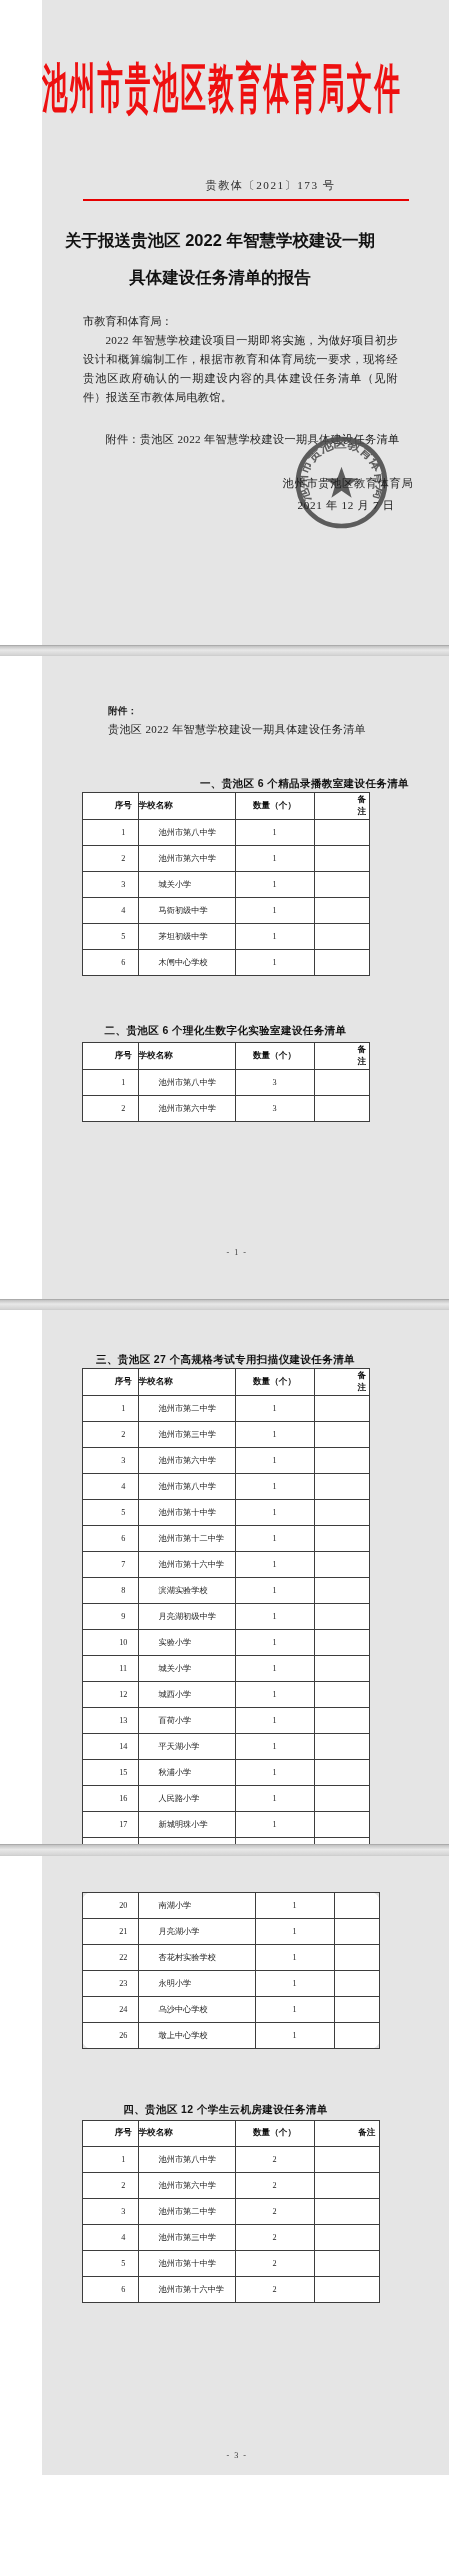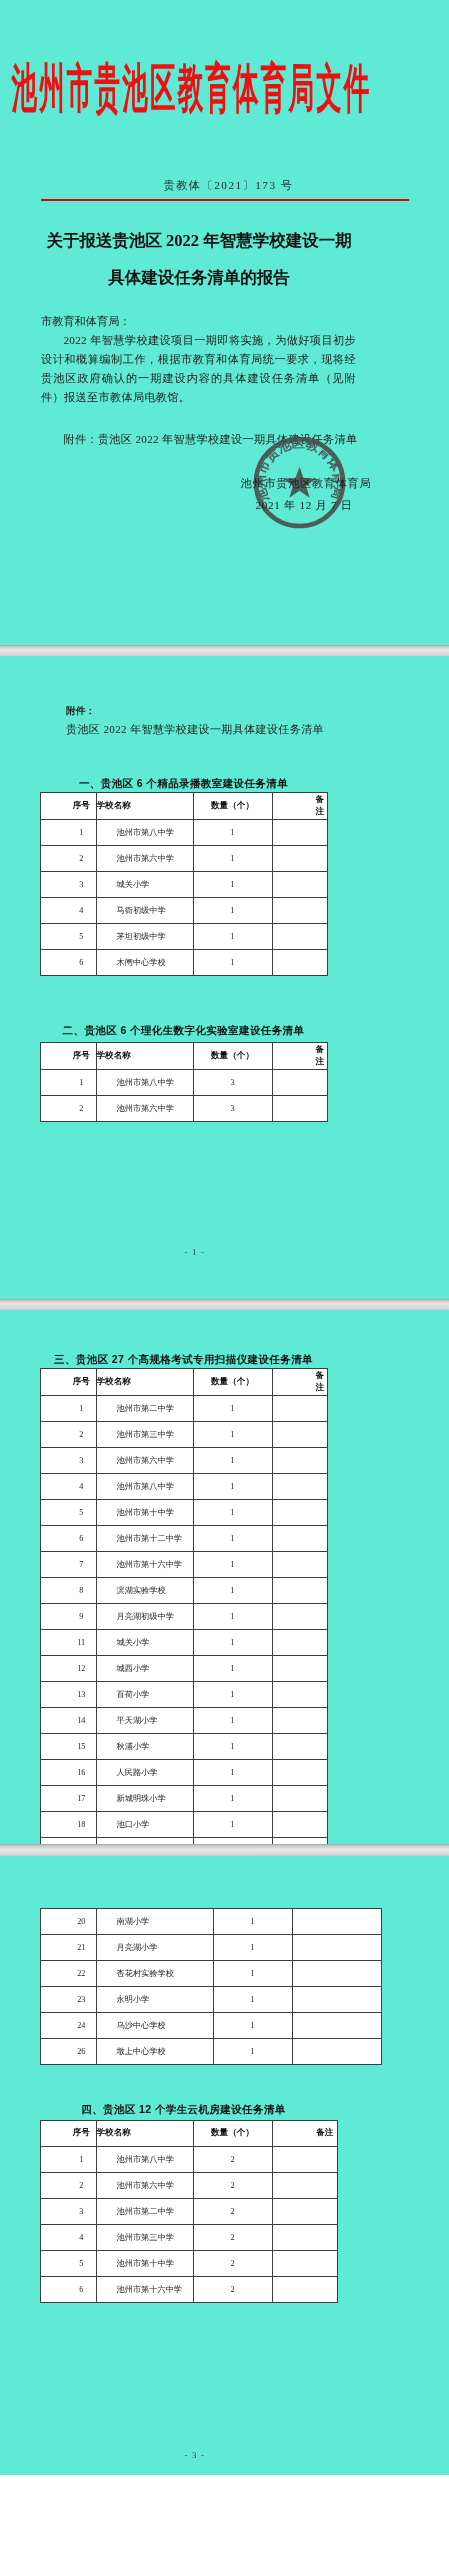--- a/index.html
+++ b/index.html
@@ -1,60 +1,60 @@
 <!DOCTYPE html>
 <html style="font-size:12px"><head>
 <meta charset="utf-8">
 <style>
   html,body{margin:0;padding:0;background:#ffffff;}
   .doc{position:relative;width:450px;background:#fff;color:#1c1c1c;
        font-family:"Liberation Serif","DejaVu Serif",serif;}
-  .page{position:relative;background:#5eead4;overflow:hidden;}
+  .page{position:relative;background:#e5e5e5;overflow:hidden;margin-left:42px;}
   .page-1{height:645px;}
   .page-2{height:643px;}
   .page-3{height:534px;}
   .page-4{height:619px;}
   .page-sep{height:11.2px;background:linear-gradient(#c2c2c2,#e8e8e8 45%,#d4d4d4);
             border-top:0.7px solid #ababab;border-bottom:0.7px solid #cfcfcf;box-sizing:border-box;}
 
   
   .org-header{position:absolute;top:63px;left:0;right:67px;text-align:center;
       color:#ee1010;font-weight:bold;font-size:25.5px;line-height:1;letter-spacing:2.2px;
       transform:scaleY(2.05);transform-origin:center top;white-space:nowrap;}
   .doc-number{position:absolute;top:178px;left:30px;width:397px;text-align:center;
       font-size:11.2px;letter-spacing:1.5px;color:#2a2a2a;}
   .red-rule{position:absolute;top:199px;left:41px;right:41px;height:2.2px;background:#e60000;}
   .letter-title{position:absolute;top:222px;left:0;right:52px;text-align:center;
-      font-family:Liberation Serif, serif;
+      font-family:Liberation Sans, sans-serif;
       font-weight:bold;font-size:16.5px;line-height:37px;color:#111;}
   .addressee{position:absolute;top:314px;left:41px;font-size:11.2px;color:#222;}
   .body-par{position:absolute;top:331px;left:41px;width:315px;margin:0;
       font-size:11.2px;line-height:19px;letter-spacing:0.3px;text-align:justify;
       text-indent:2em;color:#222;}
   .attach-note{position:absolute;top:432px;left:41px;width:322px;font-size:11.2px;
       letter-spacing:0.3px;text-indent:2em;color:#222;}
   .seal{position:absolute;left:250px;top:433px;width:99px;height:99px;opacity:.88;z-index:1;}
   .signer{position:absolute;top:476px;left:229px;width:154px;text-align:center;
       font-size:11.2px;letter-spacing:0.7px;color:#1d1d1d;z-index:2;}
   .sign-date{position:absolute;top:498px;left:229px;width:150px;text-align:center;
       font-size:11.2px;letter-spacing:0.7px;color:#1d1d1d;z-index:2;}
 
   
   .attach-label{position:absolute;top:49px;left:66px;font-size:9.7px;font-weight:bold;color:#222;text-align:center;}
   .attach-title{position:absolute;top:66px;left:0;width:390px;text-align:center;
       font-size:11px;letter-spacing:0.4px;color:#222;}
   .section-heading{position:absolute;left:0;width:367px;margin:0;text-align:center;
       font-family:"Liberation Sans","DejaVu Sans",sans-serif;
       font-weight:bold;font-size:10.5px;letter-spacing:0.4px;color:#111;}
-  .h-t1{top:121px;} .h-t2{top:368px;} .h-t3{top:43px;} .h-t4{top:247px;}
+  .h-t1{top:121px;text-align:right;} .h-t2{top:368px;} .h-t3{top:43px;} .h-t4{top:247px;}
 
   table.task-table{position:absolute;left:40px;width:288px;border-collapse:collapse;
       table-layout:fixed;background:#fff;}
   table.tbl-1{top:136px;} table.tbl-2{top:386px;} table.tbl-3a{top:58px;}
-  table.tbl-3b{top:52px;width:342px;} table.tbl-4{top:264px;width:298px;}
+  table.tbl-3b{top:36px;width:298px;border-radius:10px;} table.tbl-4{top:264px;width:298px;}
   .task-table th{height:25.5px;border:0.7px solid #3d3d3d;
       font-family:"Liberation Sans","DejaVu Sans",sans-serif;
       font-weight:bold;font-size:8.6px;color:#111;padding:0;}
   .task-table td{height:25px;border:0.7px solid #3d3d3d;font-size:8.2px;color:#222;padding:0;}
   .task-table th:nth-child(1),.task-table td:nth-child(1){width:28.5px;text-align:center;padding-left:26px;}
   .task-table th:nth-child(2),.task-table td:nth-child(2){width:96px;}
   .task-table td:nth-child(2){text-align:left;padding-left:20px;}
   .task-table th:nth-child(2){text-align:left;}
   .task-table th:nth-child(3),.task-table td:nth-child(3){width:78px;text-align:center;}
   .task-table th:nth-child(4),.task-table td:nth-child(4){text-align:center;padding-left:40px;}
@@ -240,20 +240,26 @@
             <td>1</td>
             <td></td>
           </tr>
           <tr>
             <td>9</td>
             <td>月亮湖初级中学</td>
             <td>1</td>
             <td></td>
           </tr>
           <tr>
+            <td>10</td>
+            <td>实验小学</td>
+            <td>1</td>
+            <td></td>
+          </tr>
+          <tr>
             <td>11</td>
             <td>城关小学</td>
             <td>1</td>
             <td></td>
           </tr>
           <tr>
             <td>12</td>
             <td>城西小学</td>
             <td>1</td>
             <td></td>

